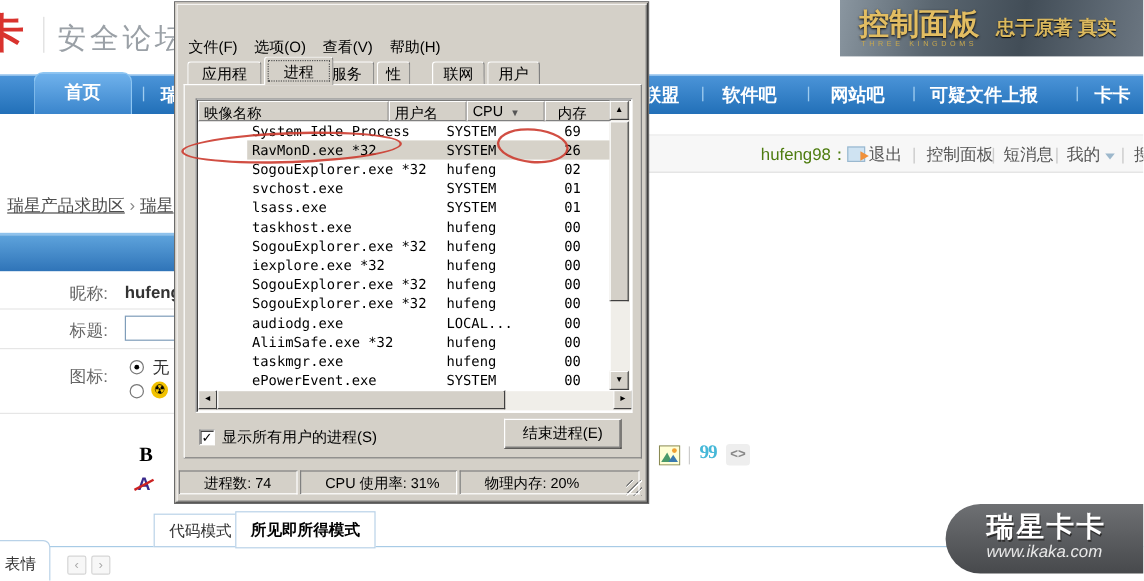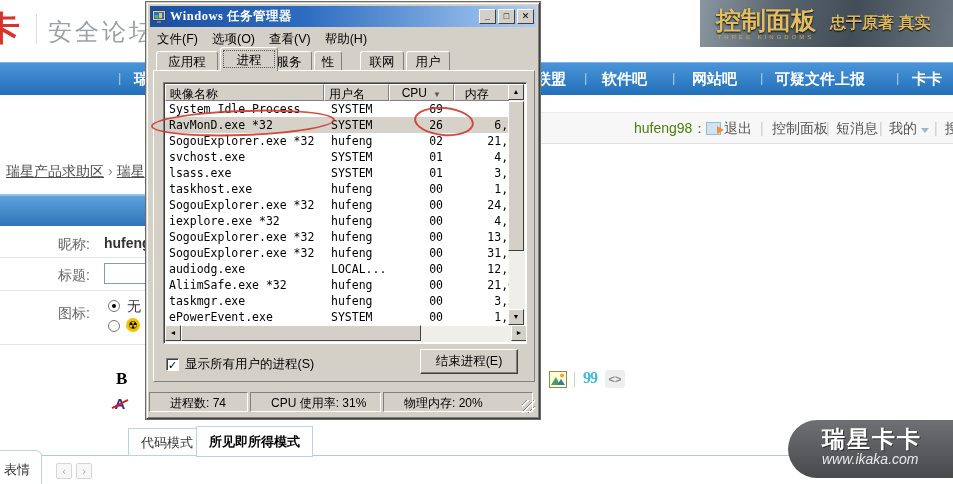--- a/index.html
+++ b/index.html
@@ -113,21 +113,21 @@
              border:1px solid; border-color:#fff #808080 #808080 #fff; background:#d4d0c8; z-index:2; }
 
   .tm-list { position:absolute; left:9px; top:11px; width:364px; height:262px;
              border:1px solid; border-color:#808080 #fff #fff #808080; background:#fff;
              box-shadow:inset 1px 1px 0 #404040; overflow:hidden; }
   .tm-cols { position:absolute; left:1px; top:1px; width:344px; height:257px; overflow:hidden; }
   .tm-header { display:flex; height:17px; }
   .tm-h { background:#d4d0c8; border:1px solid; border-color:#fff #808080 #808080 #fff;
           font-size:12px; padding:1px 4px 0; white-space:nowrap; overflow:hidden; }
   .tm-h .sort { font-size:8px; color:#555; margin-left:6px; }
-  .tm-rows { font-family:"DejaVu Sans Mono","Liberation Mono",monospace; font-size:11.5px; }
+  .tm-rows { font-family:"DejaVu Sans Mono","Liberation Mono",monospace; font-size:11.5px;padding-left:41px; }
   .tm-row { display:flex; height:16px; line-height:16px; white-space:nowrap; width:368px; }
   .tm-row.selected { background:#d6d2c9; }
   .c-name { width:162px; padding-left:4px; overflow:hidden; }
   .c-user { width:66px; padding-left:4px; }
   .c-cpu  { width:66px; text-align:right; padding-right:16px; }
   .c-mem  { width:56px; text-align:right; }
 
   .tm-vscroll { position:absolute; right:1px; top:1px; width:16px; height:241px; background:#f0eee9; }
   .tm-hscroll { position:absolute; left:1px; bottom:1px; width:362px; height:16px; background:#f0eee9; }
   .sb-btn { position:absolute; width:16px; height:16px; background:#d4d0c8; border:1px solid;
@@ -165,20 +165,21 @@
 
   <div class="banner">
     <div class="banner-title-wrap">
       <div class="banner-title">控制面板</div>
       <div class="banner-sub">THREE KINGDOMS</div>
     </div>
     <div class="banner-tagline">忠于原著 真实</div>
   </div>
 
   <div class="navbar"></div>
+  <div class="nav-home">首页</div>
   <span class="nav-sep" style="left:118px">|</span>
   <span class="nav-item" style="left:134px">瑞星</span>
   <div id="nav-right">
       <span class="nav-item" style="left: 536px;">联盟</span>
       <span class="nav-sep" style="left: 584px;">|</span>
       <span class="nav-item" style="left: 602px;">软件吧</span>
       <span class="nav-sep" style="left: 672px;">|</span>
       <span class="nav-item" style="left: 692px;">网站吧</span>
       <span class="nav-sep" style="left: 760px;">|</span>
       <span class="nav-item" style="left: 775px;">可疑文件上报</span>
@@ -242,51 +243,38 @@
   <div class="smiley-label">表情</div>
   <div class="pager-btn" style="left:56px">‹</div>
   <div class="pager-btn" style="left:76px">›</div>
 
   <div class="watermark">
     <div class="wm-title">瑞星卡卡</div>
     <div class="wm-url">www.ikaka.com</div>
   </div>
 
   <div class="tm">
-    <div class="tm-titlebar">
-      <svg width="14" height="14">
-        <rect x="0.5" y="0.5" width="13" height="10" fill="#d4d0c8" stroke="#404040"></rect>
-        <rect x="2" y="2" width="10" height="7" fill="#2a6cd4"></rect>
-        <rect x="3" y="5" width="3" height="3" fill="#50c050"></rect>
-        <rect x="7" y="3" width="3" height="5" fill="#e0d040"></rect>
-        <rect x="5" y="11" width="4" height="2" fill="#808080"></rect>
-      </svg>
-      <span class="tm-title">Windows 任务管理器</span>
-      <span class="tm-btn">_</span>
-      <span class="tm-btn">□</span>
-      <span class="tm-btn">✕</span>
-    </div>
 
     <div class="tm-menubar" id="tm-menu"><span class="tm-menu-item">文件(F)</span><span class="tm-menu-item">选项(O)</span><span class="tm-menu-item">查看(V)</span><span class="tm-menu-item">帮助(H)</span></div>
     <div class="tm-tabs" id="tm-tabs">
         <div class="tm-tab" style="left: 9px; width: 62px;">应用程序</div>
         <div class="tm-tab active" style="left: 73px; width: 58px;">进程</div>
         <div class="tm-tab" style="left: 119px; width: 46px;">服务</div>
         <div class="tm-tab" style="left: 167px; width: 28px;">性能</div>
         <div class="tm-tab" style="left: 213px; width: 44px;">联网</div>
         <div class="tm-tab" style="left: 259px; width: 44px;">用户</div>
       </div>
 
     <div class="tm-page">
       <div class="tm-list">
         <div class="tm-cols">
           <div class="tm-header" id="tm-header">
               <div class="tm-h" style="width: 162px;">映像名称</div>
               <div class="tm-h" style="width: 66px;">用户名</div>
-              <div class="tm-h" style="width: 66px; text-align: center;">CPU<span class="sort">▼</span></div>
+              <div class="tm-h" style="width: 66px; ">CPU<span class="sort">▼</span></div>
               <div class="tm-h" style="width: 56px; padding-left: 10px;">内存</div>
             </div>
           <div class="tm-rows" id="tm-rows">
               <div class="tm-row">
                 <div class="c-name">System Idle Process</div>
                 <div class="c-user">SYSTEM</div>
                 <div class="c-cpu">69</div>
                 <div class="c-mem"></div>
               </div>
               <div class="tm-row selected">

